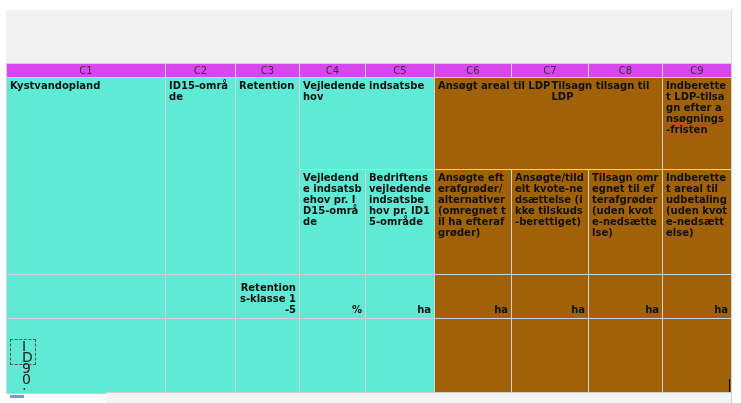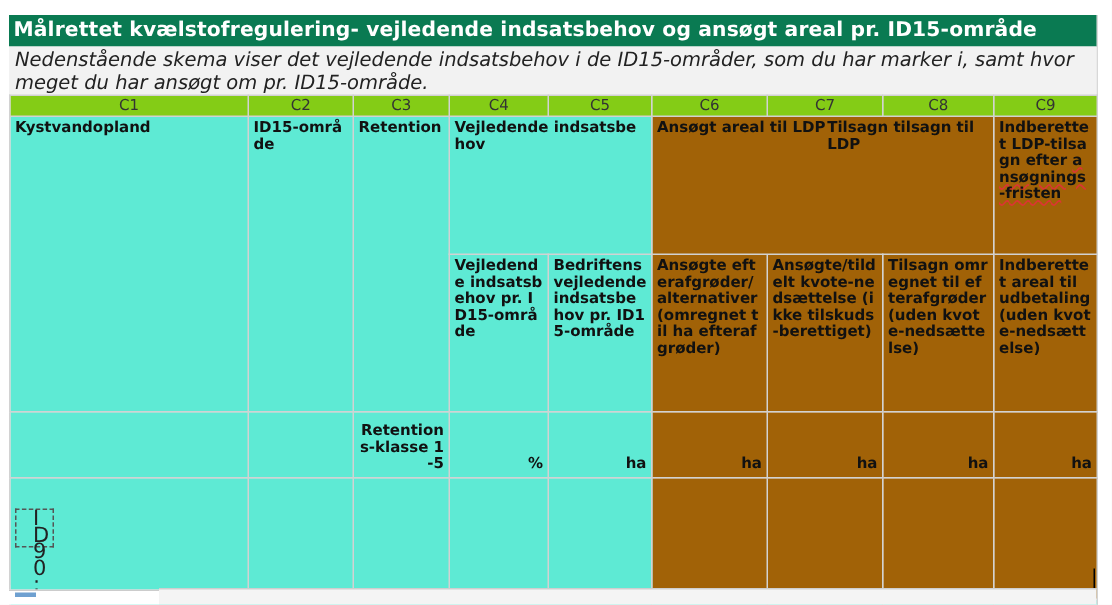--- a/index.html
+++ b/index.html
@@ -2,39 +2,37 @@
 <html><head>
 <meta charset="utf-8">
 <style>
   html, body { margin:0; padding:0; background:#ffffff; }
   body { width:741px; height:403px; position:relative; overflow:hidden; font-family:"DejaVu Sans", sans-serif; }
   .frame { position:absolute; left:6px; top:10px; width:725px; height:380px; background:#f2f2f2; border-right:1px solid #d8d8d8; }
   .title-bar { position:absolute; left:0; top:0; width:725px; height:21px; background:#0a7a52; color:#fff; font-weight:bold; font-size:13.5px; line-height:21px; padding-left:3px; box-sizing:border-box; white-space:nowrap; overflow:hidden; letter-spacing:0.1px; }
   .desc { position:absolute; left:0; top:21px; width:725px; height:32px; background:#f2f2f2; color:#222; font-style:italic; font-size:13px; line-height:15px; padding:2px 4px; box-sizing:border-box; }
   table.grid { position:absolute; left:0; top:53px; width:725px; border-collapse:collapse; table-layout:fixed; font-size:10px; }
   table.grid td { border:1px solid #d2d2d2; vertical-align:top; padding:2px 3px; font-weight:bold; color:#111; line-height:11px; word-break:break-all; }
-  td.colhead { background:#84cc16; text-align:center; font-weight:normal !important; color:#333 !important; height:10px; padding:1px 0 !important; line-height:11px; font-size:10px; }
+  td.colhead { background:#d946ef; text-align:center; font-weight:normal !important; color:#333 !important; height:10px; padding:1px 0 !important; line-height:11px; font-size:10px; }
   td.grey { background:#5eead4; }
   td.blue { background:#a16207; }
   td.unit { text-align:right; vertical-align:bottom !important; padding-bottom:3px !important; }
   td.sum-label { text-align:left; vertical-align:middle !important; }
   .numbox { border:1px dashed #555; height:13px; line-height:13px; text-align:left; padding-right:3px; font-weight:normal; font-size:10.5px; color:#111; margin-top:1px; }
   .idbox { display:inline-block; border:1px dashed #555; width:26px; height:26px; font-weight:normal; font-size:14px; line-height:11px; padding:1px 11px; box-sizing:border-box; margin-top:18px; color:#222; }
   .squiggle { text-decoration:underline wavy #d33; text-decoration-thickness:1px; }
   .bottom-tab { position:absolute; left:6px; top:393px; width:100px; height:10px; background:#fff; border-top:1px solid #ccc; }
   .bottom-tab .mark { position:absolute; left:4px; top:1px; width:14px; height:3px; background:#6fa0d0; }
   .bottom-bar { position:absolute; left:106px; top:392px; width:625px; height:11px; background:#f4f4f4; border-top:1px solid #cfcfcf; }
   .cursor-line { position:absolute; left:729px; top:379px; width:1px; height:15px; background:#000; }
 </style>
 </head>
 <body>
 
 <div class="frame">
-  <div class="title-bar">Målrettet kvælstofregulering- vejledende indsatsbehov og ansøgt areal pr. ID15-område</div>
-  <div class="desc">Nedenstående skema viser det vejledende indsatsbehov i de ID15-områder, som du har marker i, samt hvor meget du har ansøgt om pr. ID15-område.</div>
 
   <table class="grid">
     <colgroup>
       <col style="width:159px">
         <col style="width:70px">
         <col style="width:64px">
         <col style="width:66px">
       <col style="width:69px">
         <col style="width:77px">
         <col style="width:77px">

